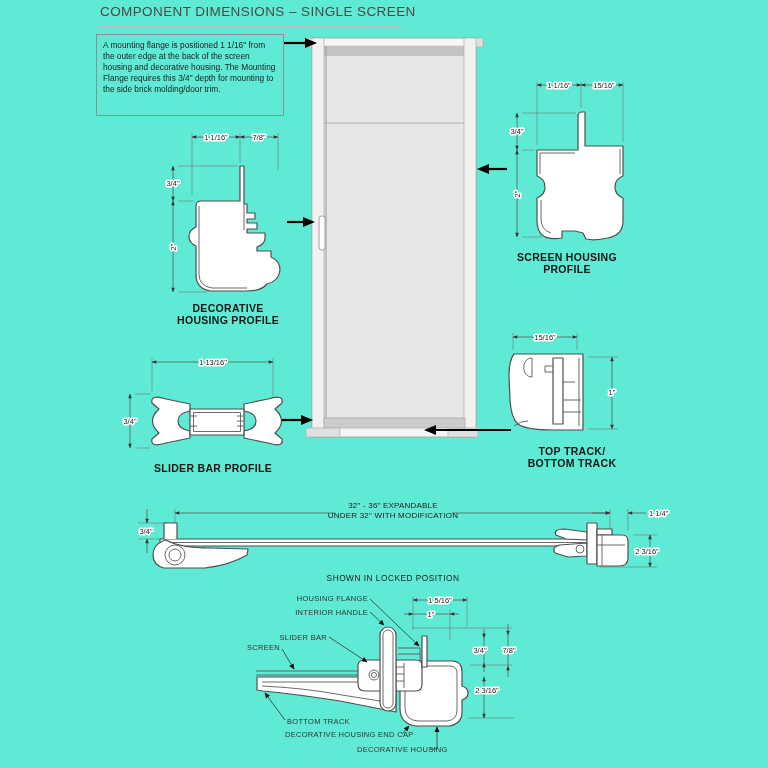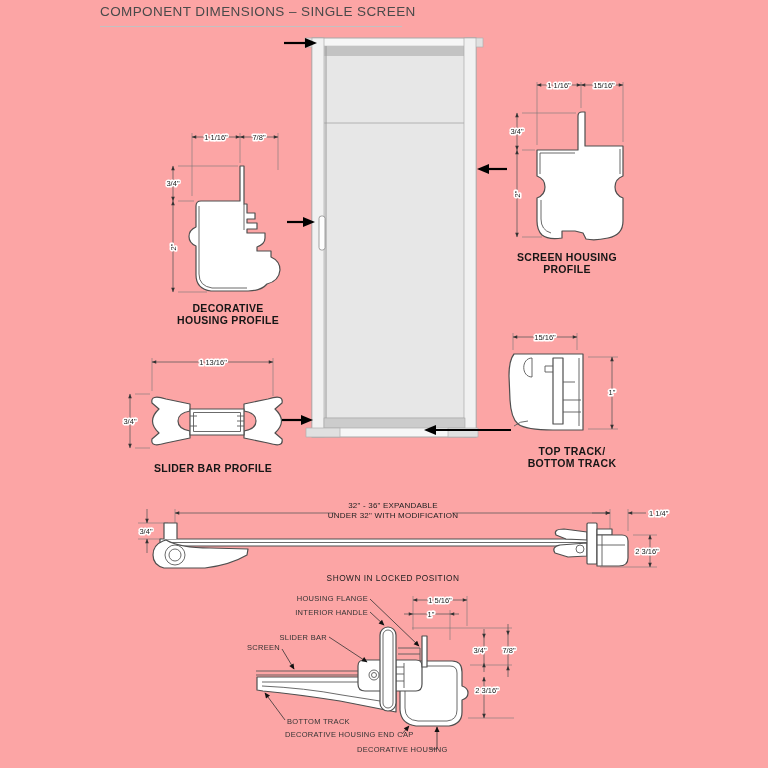--- a/index.html
+++ b/index.html
@@ -1,16 +1,16 @@
 <!DOCTYPE html>
 <html><head>
 <meta charset="utf-8">
 <style>
   html,body{margin:0;padding:0;background:#fff;}
-  #stage{position:relative;width:768px;height:768px;background:#fca5a5;overflow:hidden;
+  #stage{position:relative;width:768px;height:768px;background:#5eead4;overflow:hidden;
          font-family:"Liberation Sans",sans-serif;}
   #page-title{position:absolute;left:100px;top:4px;font-size:13.5px;color:#4a4a4a;
               letter-spacing:.4px;font-weight:400;}
   #title-rule{position:absolute;left:100px;top:26px;width:302px;height:1px;background:#c2c2c2;}
   #note-box{position:absolute;left:96px;top:34px;width:174px;min-height:70px;
             border:1px solid #8f8f8f;padding:5px 6px;font-size:8.3px;line-height:1.32;
             color:#1d1d1d;}
   svg{position:absolute;left:0;top:0;}
   .draw{fill:#ffffff;stroke:#4f4f4f;stroke-width:1.2;stroke-linejoin:round;}
   .draw2{fill:none;stroke:#5a5a5a;stroke-width:0.9;stroke-linejoin:round;}
@@ -26,20 +26,21 @@
   .lbl{font-size:7.5px;fill:#333;letter-spacing:.3px;}
   .asm{font-size:8px;fill:#222;letter-spacing:.2px;}
   .caption{font-size:8.3px;fill:#222;letter-spacing:.5px;}
 </style>
 </head>
 <body>
 
 <div id="stage">
   <div id="page-title">COMPONENT DIMENSIONS – SINGLE SCREEN</div>
   <div id="title-rule"></div>
+  <div id="note-box">A mounting flange is positioned 1 1/16" from the outer edge at the back of the screen housing and decorative housing. The Mounting Flange requires this 3/4" depth for mounting to the side brick molding/door trim.</div>
 
   <svg width="768" height="768" viewBox="0 0 768 768">
     <defs>
       <marker id="dimarr" viewBox="0 0 10 10" refX="9.5" refY="5" markerWidth="8" markerHeight="6" orient="auto-start-reverse">
           <path d="M0,1 L10,5 L0,9 Z" fill="#333"></path>
         </marker>
       <marker id="ldrarr" viewBox="0 0 10 10" refX="9" refY="5" markerWidth="9" markerHeight="7" orient="auto">
           <path d="M0,0.5 L10,5 L0,9.5 Z" fill="#111"></path>
         </marker>
     </defs>

